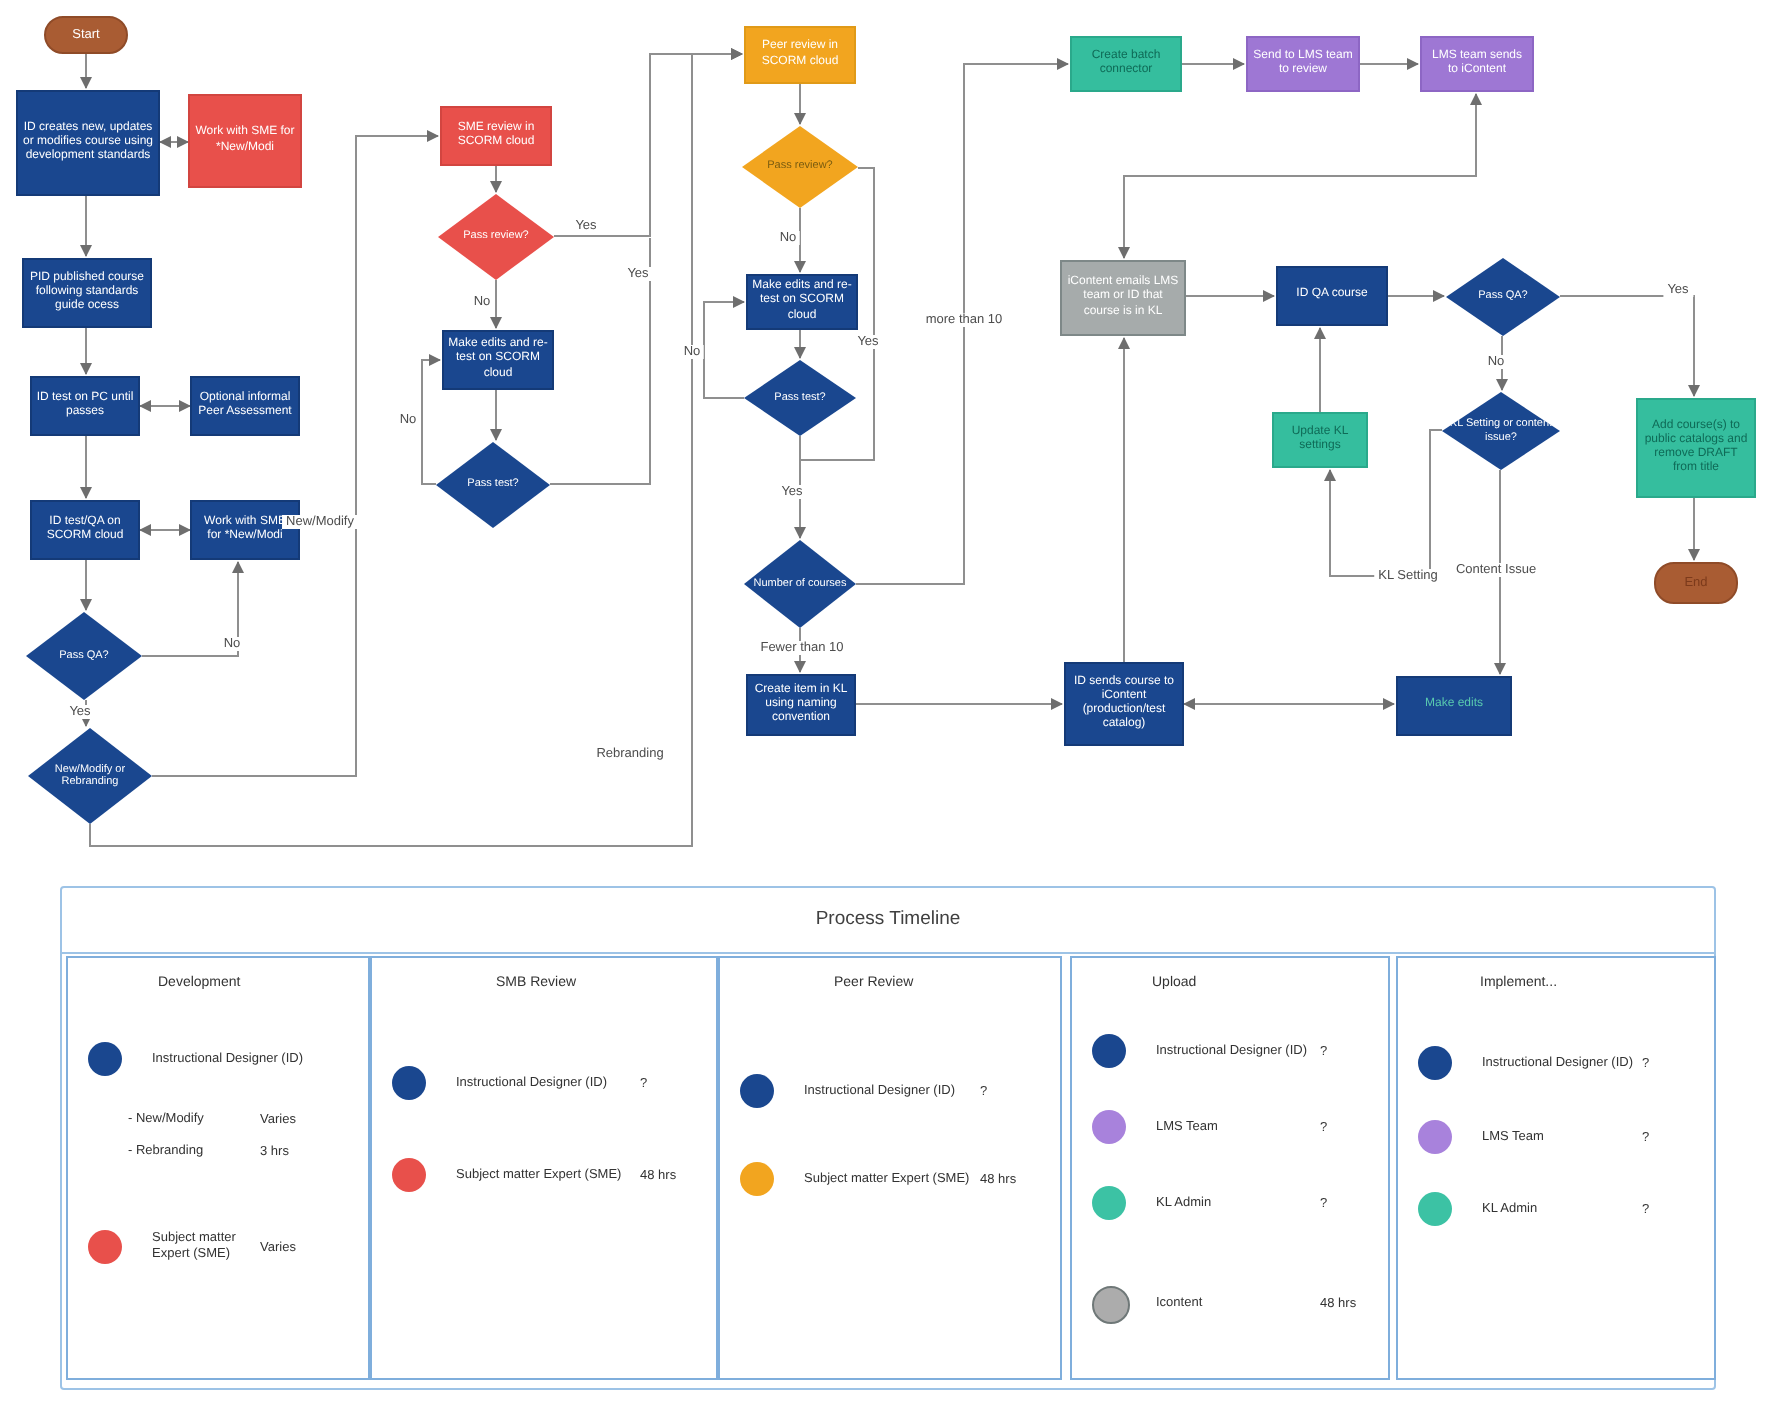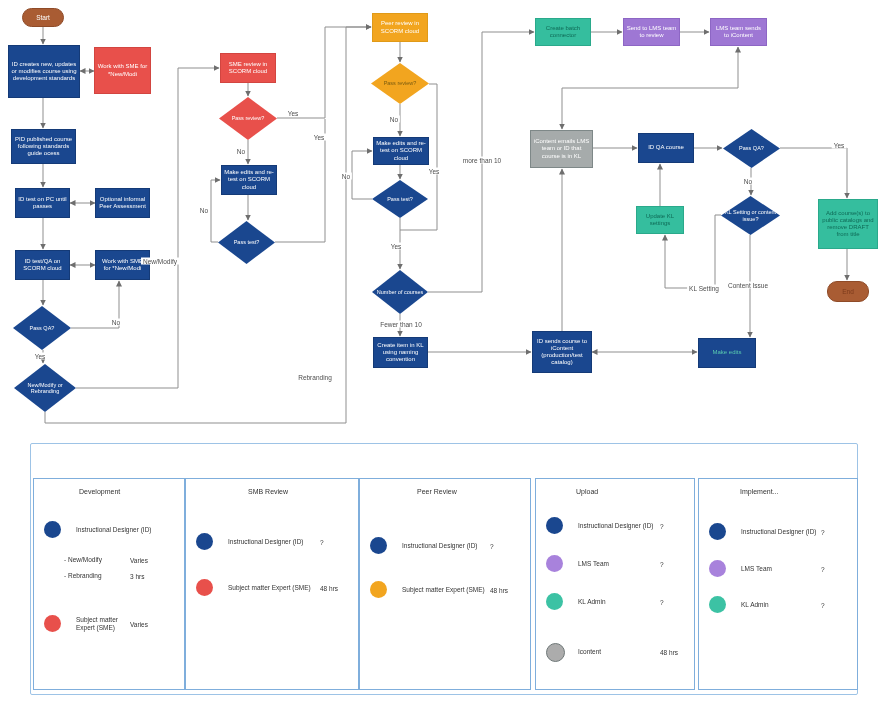--- a/index.html
+++ b/index.html
@@ -219,20 +219,21 @@
       <div class="elabel" style="left: 401px; top: 324px;">Fewer than 10</div>
       <div class="elabel" style="left: 482px; top: 160px;">more than 10</div>
       <div class="elabel" style="left: 839px; top: 145px;">Yes</div>
       <div class="elabel" style="left: 748px; top: 181px;">No</div>
       <div class="elabel" style="left: 704px; top: 288px;">KL Setting</div>
       <div class="elabel" style="left: 748px; top: 285px;">Content Issue</div>
     </div>
 </div>
 
 <div class="panel">
+  <div class="ptitle">Process Timeline</div>
   <div id="timeline-columns">
       <div class="tcol" style="left: 2px; width: 152px;">
         <div class="thdr" style="left: 45px;">Development</div>
         <div class="trow" style="top: 42px;">
           <span class="circ circ-blue"></span>
           <span class="tlabel">Instructional Designer (ID)</span>
         </div>
         <div class="trow" style="top: 72px;">
           <span class="tlabel sub">- New/Modify</span>
           <span class="tvalue" style="left: 96px;">Varies</span>

